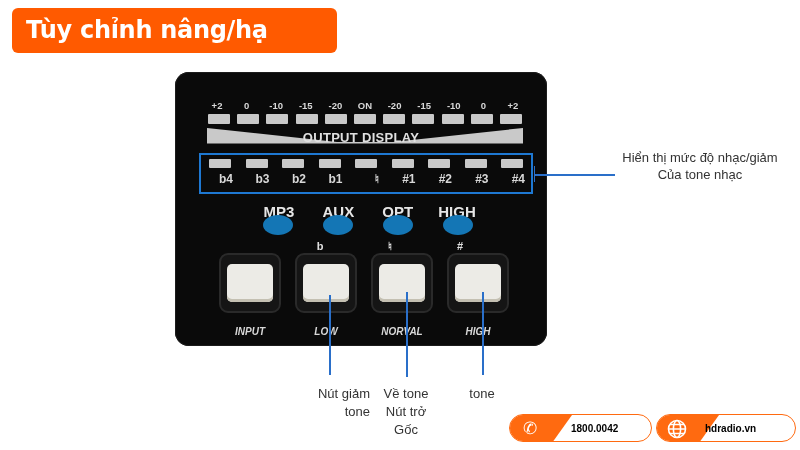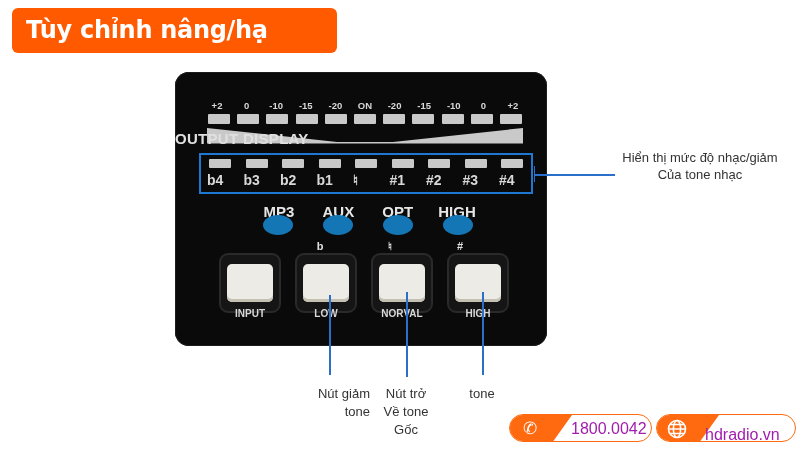--- a/index.html
+++ b/index.html
@@ -20,51 +20,51 @@
     }
 
     .db-row { position: absolute; left: 30px; top: 28px; width: 320px; height: 14px; display: flex; justify-content: space-between; }
     .db-label { width: 24px; text-align: center; color: #d8d8d8; font-size: 9.5px; font-weight: bold; }
 
     .led-row { position: absolute; left: 33px; top: 42px; width: 314px; height: 11px; display: flex; justify-content: space-between; }
     .led { width: 22px; height: 10px; background: #c9c9c9; border-radius: 1px; }
 
     .wedge { position: absolute; left: 32px; top: 56px; width: 316px; height: 16px; }
     .output-label {
-      position: absolute; left: 0; right: 0; top: 58px; 
-      color: #e0e0e0; font-size: 15px; font-weight: bold; letter-spacing: 0.3px;
+      position: absolute; left: 0; right: 0; top: 58px; text-align: center;
+      color: #e0e0e0; font-size: 13px; font-weight: bold; letter-spacing: 0.3px;
     }
 
     .tone-box {
       position: absolute; left: 24px; top: 81px; width: 334px; height: 41px;
       border: 2px solid #1e78d2;
     }
     .tone-leds { position: absolute; left: 8px; top: 4px; width: 314px; display: flex; justify-content: space-between; }
     .tone-led { width: 22px; height: 9px; background: #c9c9c9; border-radius: 1px; }
     .tone-labels { position: absolute; left: 6px; top: 17px; width: 318px; display: flex; justify-content: space-between; }
-    .tone-label { width: 26px; text-align: left; color: #d8d8d8; font-size: 14px; font-weight: bold; }
+    .tone-label { width: 26px; text-align: right; color: #d8d8d8; font-size: 12px; font-weight: bold; }
 
     .src-labels { position: absolute; left: 82px; top: 131px; width: 222px; display: flex; justify-content: space-between; }
     .src-label { width: 44px; text-align: center; color: #e6e6e6; font-size: 15px; font-weight: bold; }
     .src-leds { position: absolute; left: 88px; top: 143px; width: 210px; display: flex; justify-content: space-between; }
     .src-led { width: 30px; height: 20px; border-radius: 50%; background: #1476b5; }
 
     .sym-row { position: absolute; left: 110px; top: 168px; width: 210px; display: flex; justify-content: space-between; }
     .sym { width: 80px; text-align: center; color: #e0e0e0; font-size: 11px; font-weight: bold; }
 
     .btn-row { position: absolute; left: 44px; top: 181px; width: 290px; display: flex; justify-content: space-between; }
     .btn-well {
       width: 62px; height: 60px; border-radius: 9px; background: #151515;
       border: 2px solid #2a2a2a; display: flex; align-items: center; justify-content: center;
     }
     .btn-key {
       width: 46px; height: 38px; background: #ecebe6; border-radius: 5px;
       box-shadow: inset 0 -3px 0 #c4c0b2;
     }
-    .btn-labels { position: absolute; left: 44px; top: 236px; width: 290px; display: flex; justify-content: space-between; }
+    .btn-labels { position: absolute; left: 44px; top: 254px; width: 290px; display: flex; justify-content: space-between; font-style: italic; }
     .btn-label { width: 62px; text-align: center; color: #d8d8d8; font-size: 10px; font-weight: bold; }
 
     .callout-h { position: absolute; left: 535px; top: 174px; width: 80px; height: 1.5px; background: #2a6fc9; }
     .callout-stub { position: absolute; left: 531px; top: 166px; width: 4px; height: 16px; border-right: 1.5px solid #2a6fc9; }
     .callout-text {
       position: absolute; left: 600px; top: 149px; width: 200px; text-align: center;
       color: #333; font-size: 13px; line-height: 17px;
     }
 
     .vline { position: absolute; width: 1.5px; background: #2a6fc9; }
@@ -72,21 +72,21 @@
 
     .pill {
       position: absolute; height: 28px; border-radius: 14px; border: 1px solid #ff6a10;
       overflow: hidden; background: #fff;
     }
     .pill-left {
       position: absolute; left: 0; top: 0; height: 100%; background: #ff6a10;
       clip-path: polygon(0 0, 100% 0, 70% 100%, 0 100%);
     }
     .pill-icon { position: absolute; top: 3px; color: #fff; font-size: 17px; line-height: 22px; }
-    .pill-text { position: absolute; top: 0; line-height: 27px; color: #a21caf; font-weight: normal; font-size: 16px; }
+    .pill-text { position: absolute; top: 0; line-height: 27px; color: #000000; font-weight: bold; font-size: 10px; }
   </style>
 </head>
 <body>
 
 <div class="title-badge">Tùy chỉnh nâng/hạ Tone</div>
 
 <div class="panel">
   <div class="db-row">
     <span class="db-label">+2</span>
     <span class="db-label">0</span>
@@ -195,22 +195,22 @@
 
 <div class="vline" style="left:329px; top:295px; height:80px;"></div>
 <div class="vline" style="left:406px; top:292px; height:85px;"></div>
 <div class="vline" style="left:482px; top:292px; height:83px;"></div>
 
 <div class="anno" style="left:290px; top:385px; width:80px;text-align:right;">
   <div>Nút giảm</div>
   <div>tone</div>
 </div>
 <div class="anno" style="left:366px; top:385px; width:80px;">
+  <div>Về tone</div>
   <div>Nút trở</div>
-  <div>Về tone</div>
   <div>Gốc</div>
 </div>
 <div class="anno" style="left:442px; top:385px; width:80px;">
   <div>tone</div>
 </div>
 
 <div class="pill" style="left:509px; top:414px; width:143px;">
   <div class="pill-left" style="width:62px;"></div>
   <span class="pill-icon" style="left:13px;">✆</span>
   <span class="pill-text" style="left:61px;">1800.0042</span>
@@ -219,14 +219,14 @@
   <div class="pill-left" style="width:62px;"></div>
   <span class="pill-icon" style="left:10px; top:4px;">
     <svg width="20" height="20" viewBox="0 0 20 20" fill="none" stroke="#fff" stroke-width="1.6">
       <circle cx="10" cy="10" r="8.5"></circle>
       <ellipse cx="10" cy="10" rx="3.6" ry="8.5"></ellipse>
       <line x1="1.5" y1="10" x2="18.5" y2="10"></line>
       <line x1="3" y1="5.5" x2="17" y2="5.5"></line>
       <line x1="3" y1="14.5" x2="17" y2="14.5"></line>
     </svg>
   </span>
-  <span class="pill-text" style="left:48px;margin-top:6px;">hdradio.vn</span>
+  <span class="pill-text" style="left:48px;">hdradio.vn</span>
 </div>
 
 </body></html>

